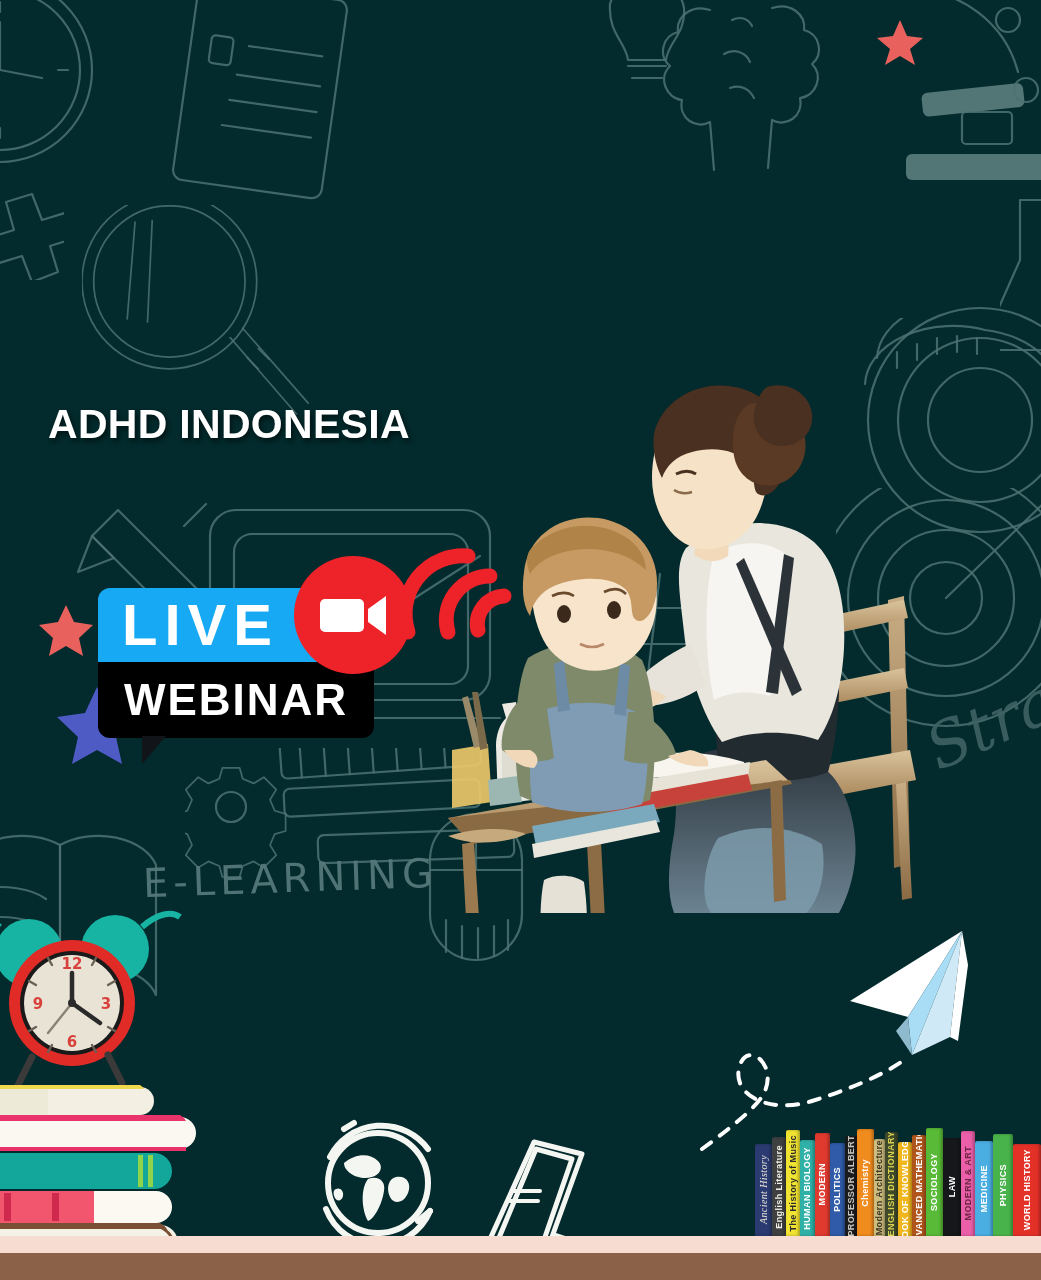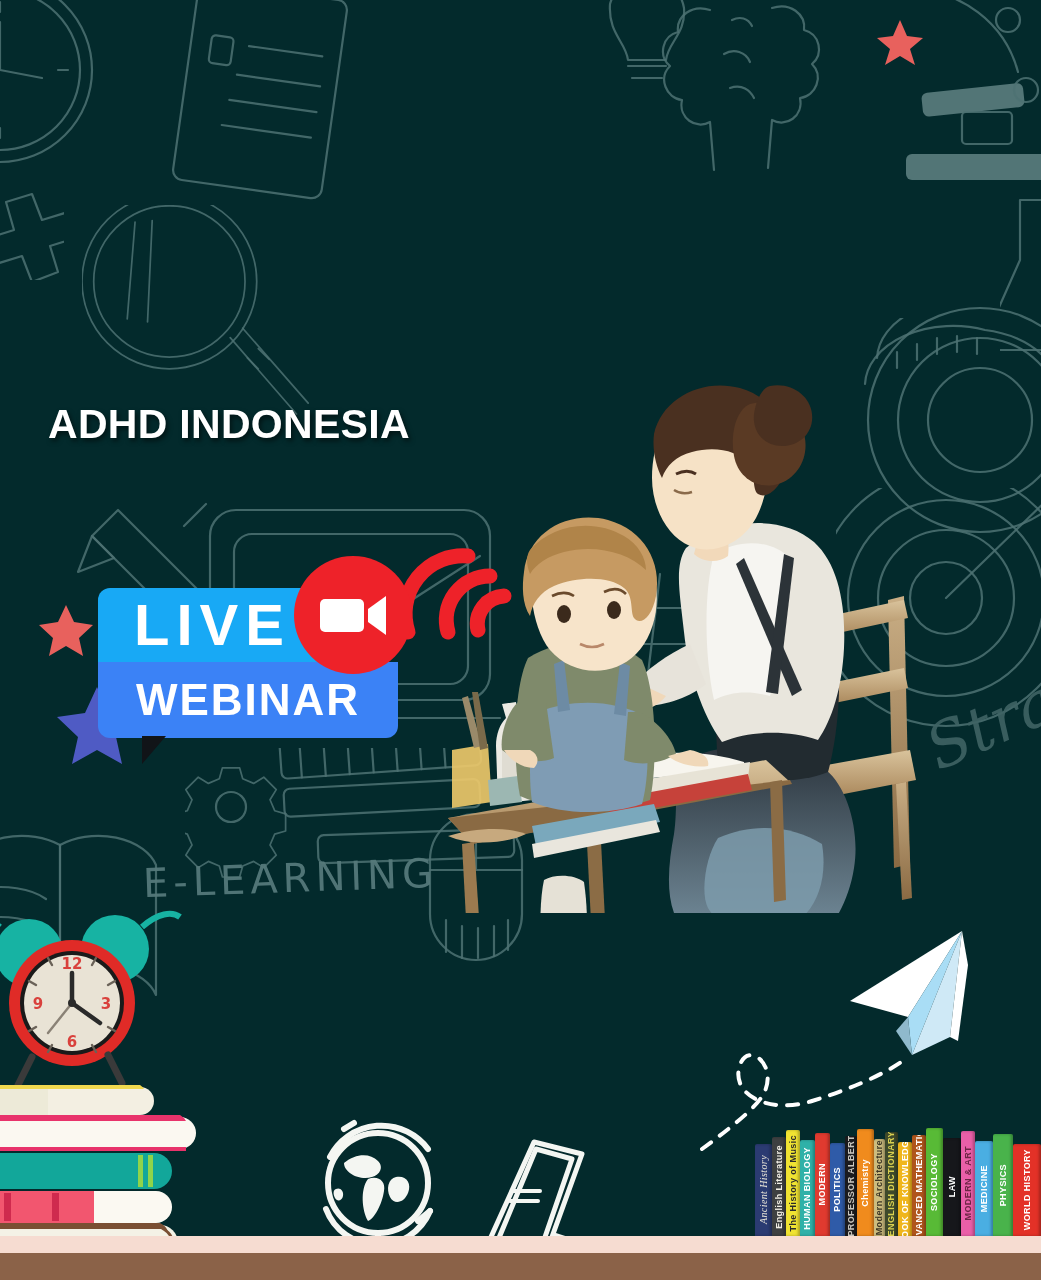--- a/index.html
+++ b/index.html
@@ -62,31 +62,31 @@
   .headline .l2 { display:block;text-align:right; }
 
   
   .badge { position: absolute; left: 98px; top: 588px; z-index: 40; }
   .badge-live {
     position: relative;
     width: 268px; height: 74px;
     background: #18a9f5;
     border-radius: 12px 12px 0 0;
     display: flex; align-items: center;
-    padding-left: 36px;
+    padding-left: 24px;
   }
   .badge-live .txt {
     color:#fff; font-weight:bold; font-size:58px;
     letter-spacing: 7px; line-height:1;
     font-family:"Liberation Sans", sans-serif;
   }
   .badge-webinar {
     position: relative;
-    width: 300px; height: 76px;
-    background: #3b82f6;
+    width: 276px; height: 76px;
+    background: #000000;
     border-radius: 0 0 12px 12px;
     display:flex; align-items:center; justify-content:center;
   }
   .badge-webinar .txt {
     color:#fff; font-weight:bold; font-size:44px;
     letter-spacing: 2px; line-height:1;
   }
   .badge-tail {
     position:absolute; left: 44px; bottom:-26px;
     width:0;height:0;

